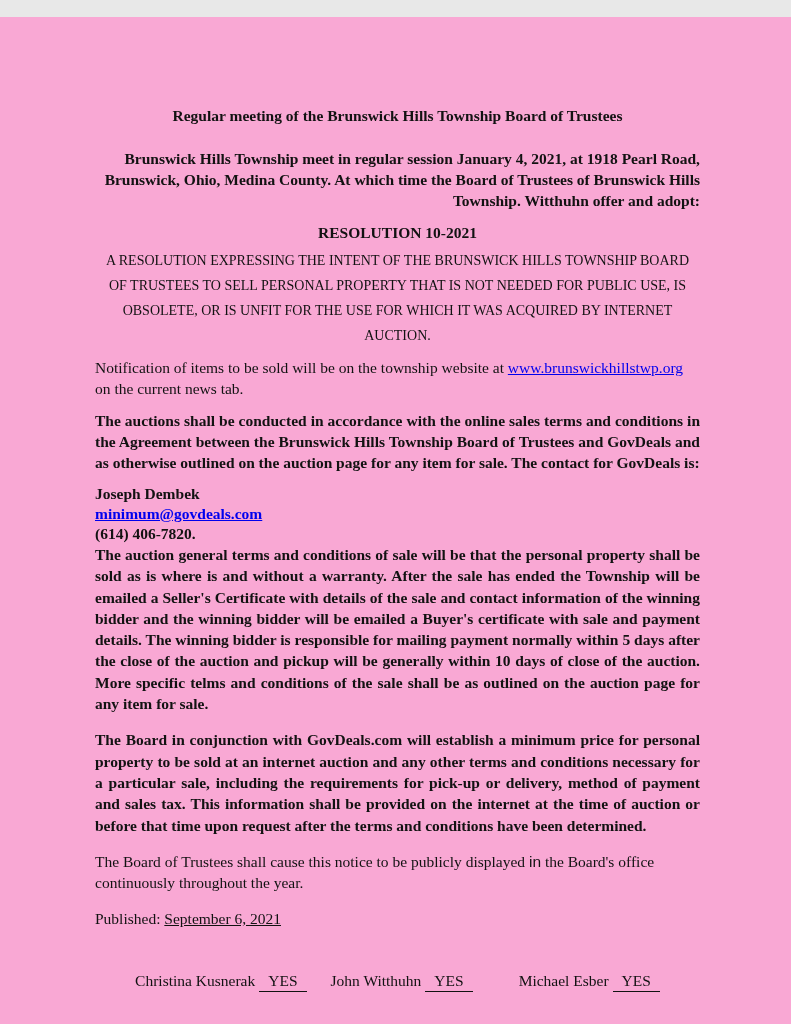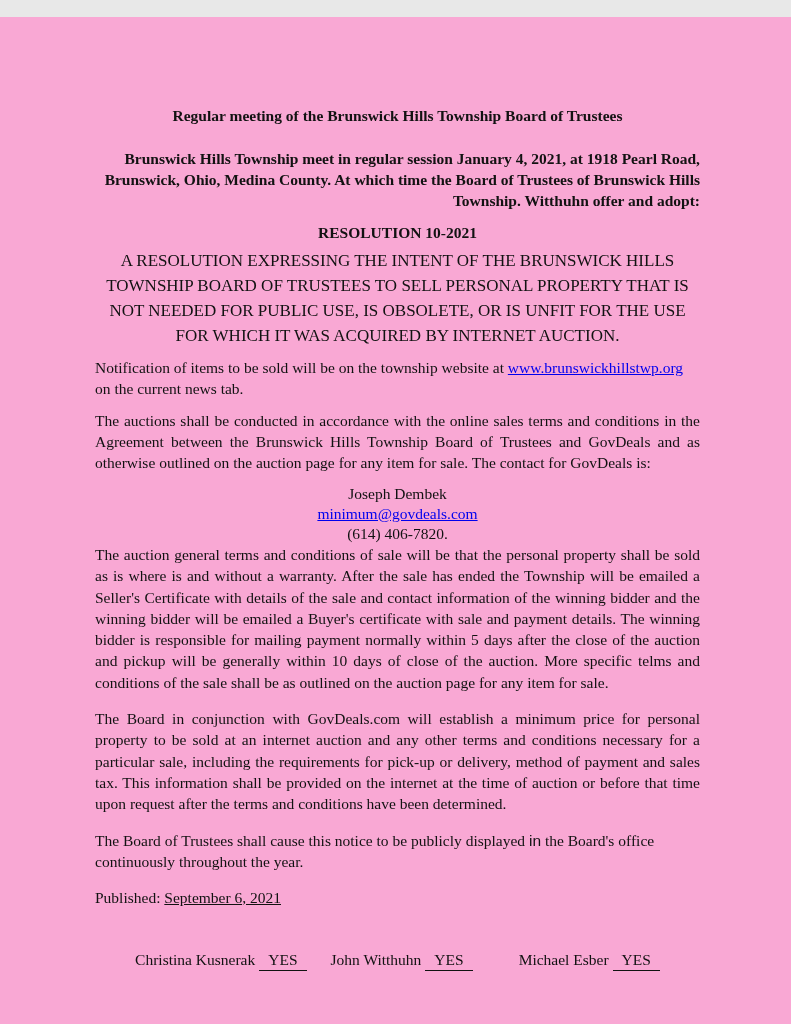--- a/index.html
+++ b/index.html
@@ -26,35 +26,36 @@
     margin-bottom: 11px;
     text-align: right;
   }
   .resolution-heading {
     text-align: center;
     font-weight: bold;
     margin-bottom: 5px;
   }
   .resolution-body {
     text-align: center;
-    font-size: 17px;
+    font-size: 14px;
     line-height: 25px;
     max-width: 600px;
     margin: 0 auto 9px auto;
   }
   .paragraph { margin-bottom: 11px; }
-  .justified { text-align: justify; }
+  .justified { text-align: justify; font-weight: bold; }
   a.link, .link {
     color: #0000EE;
     text-decoration: underline;
     cursor: pointer;
   }
   .contact-block {
-    text-align: center;
+    text-align: left;
     line-height: 20px;
+    font-weight: bold;
   }
   .bidding-paragraph { margin-bottom: 26px; }
   .terms-paragraph { margin-bottom: 15px; line-height: 21.3px; }
   .board-paragraph { margin-bottom: 15px; line-height: 21.3px; }
   .notice-paragraph { max-width: 560px; margin-bottom: 15px; }
   .sans-inline { font-family: "Liberation Sans", "DejaVu Sans", sans-serif; }
   .published-line { margin-bottom: 41px; }
   .published-date { text-decoration: underline; }
   .signature-row {
     display: flex;

